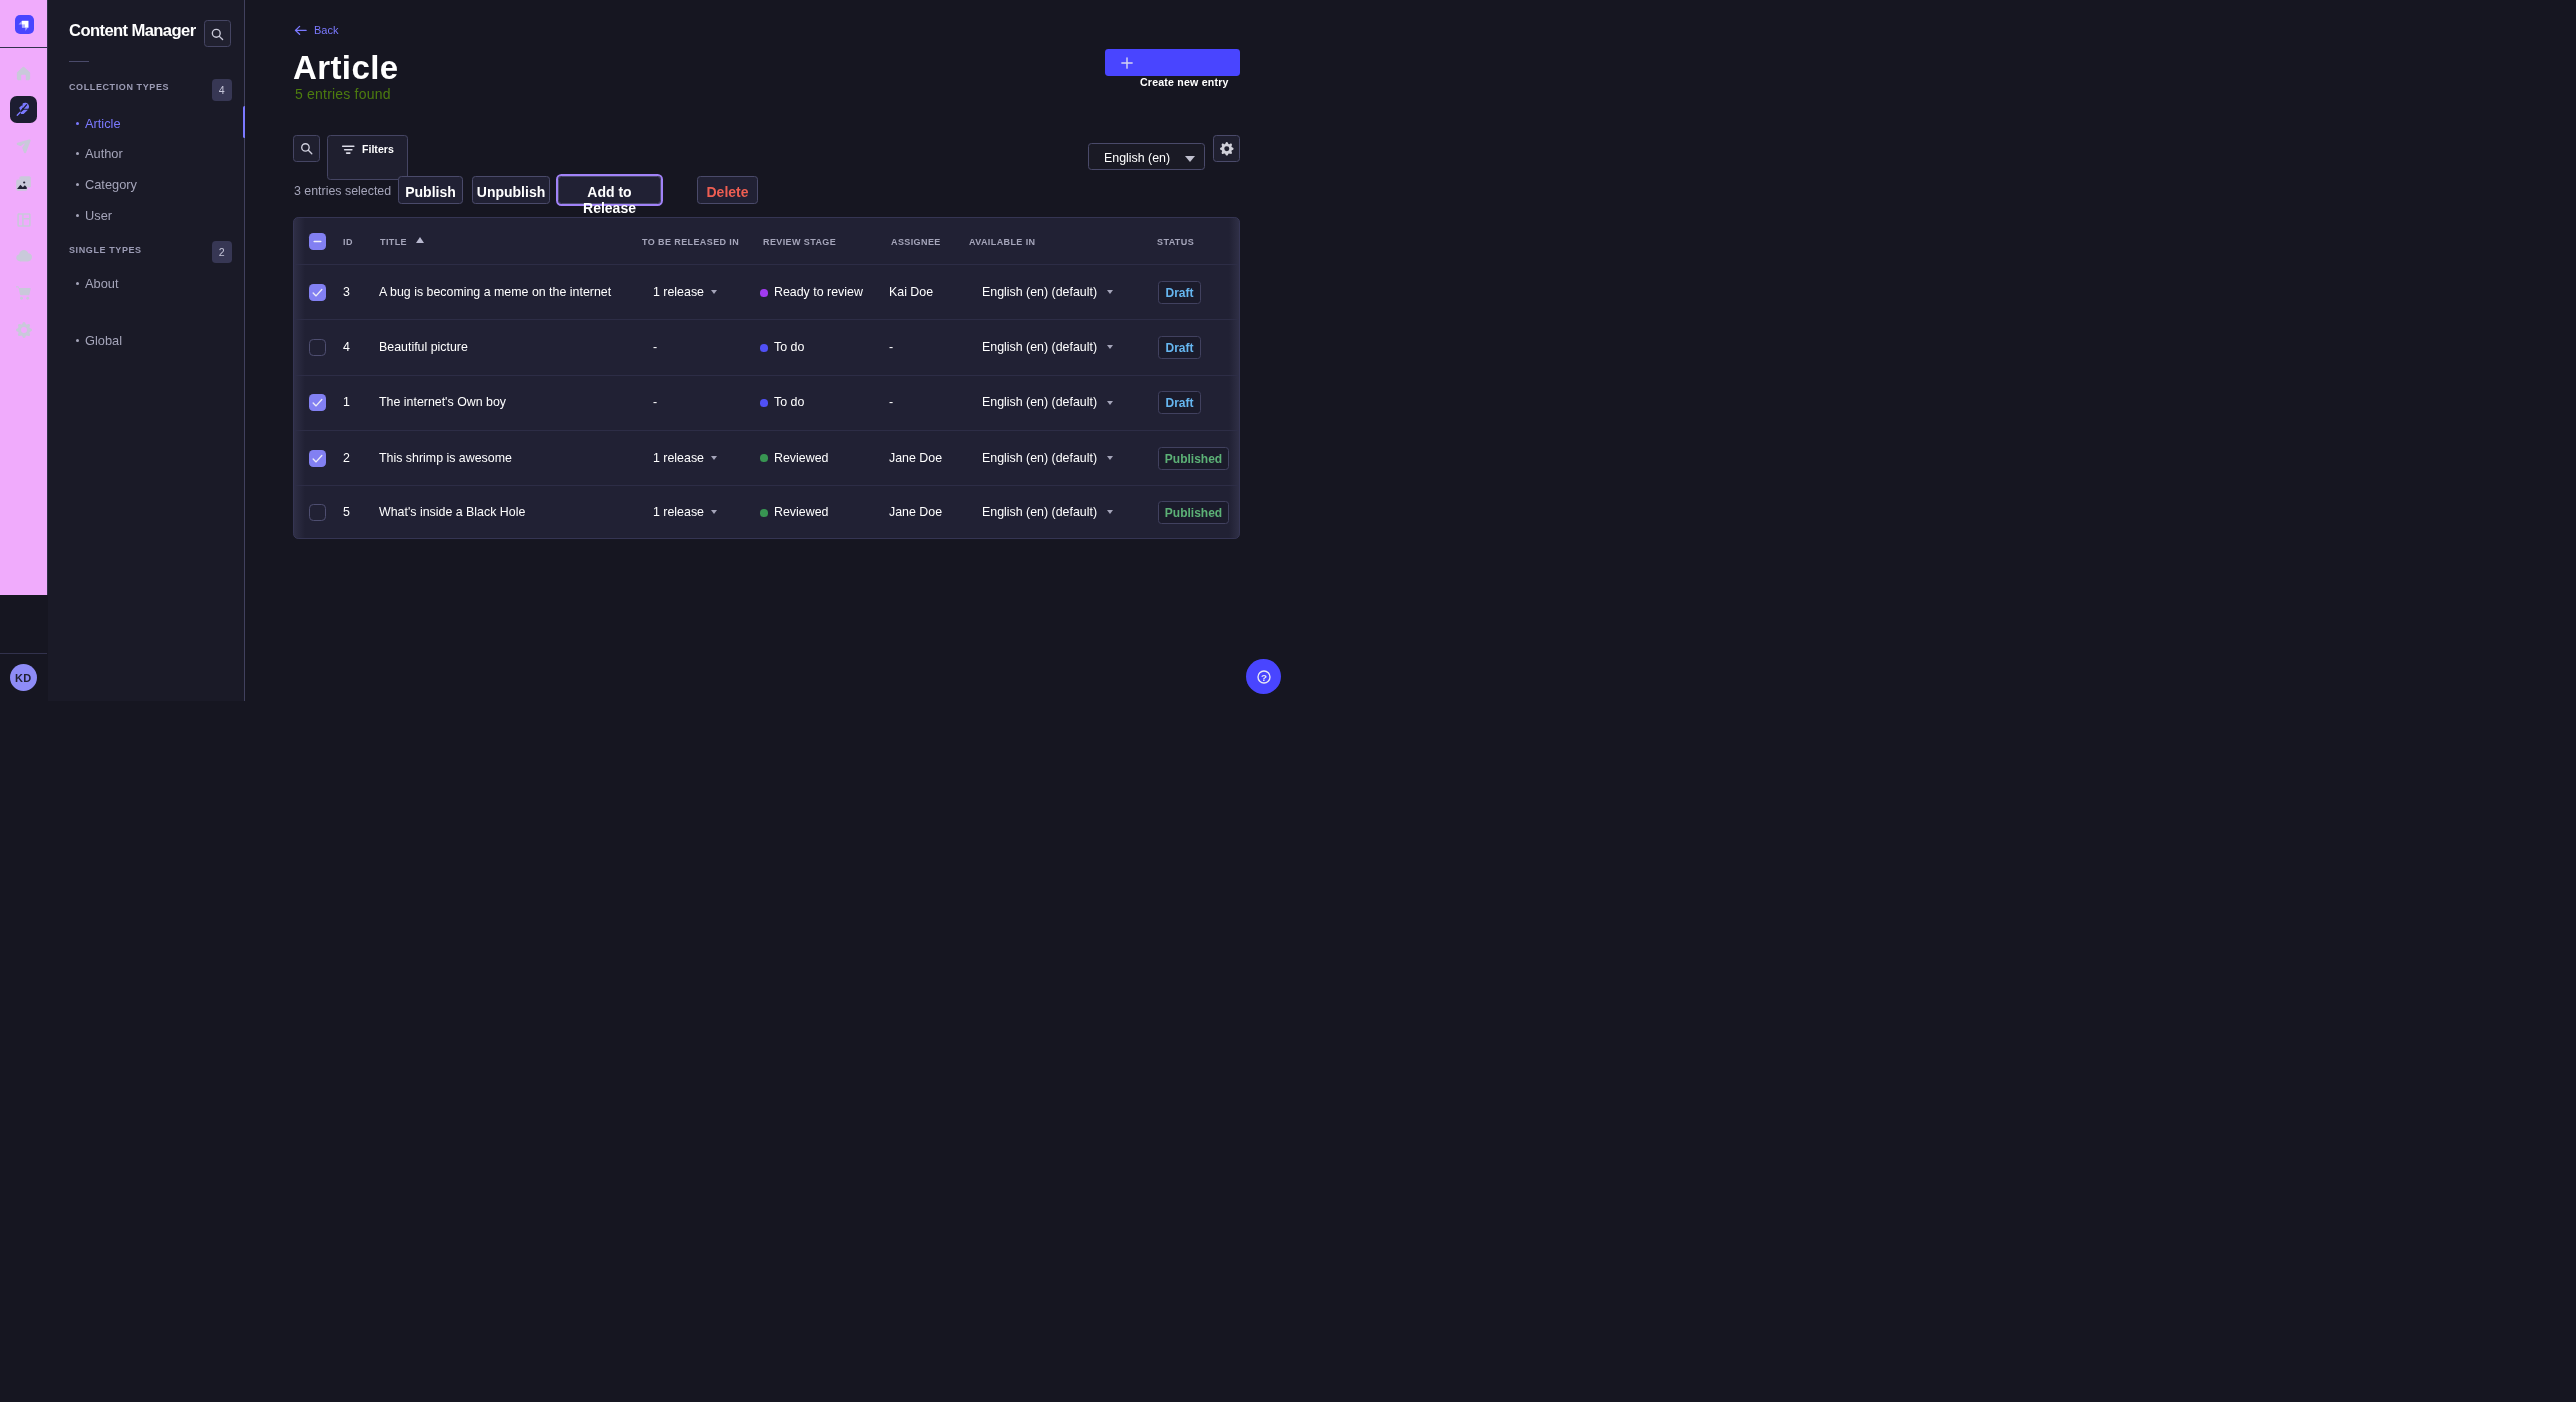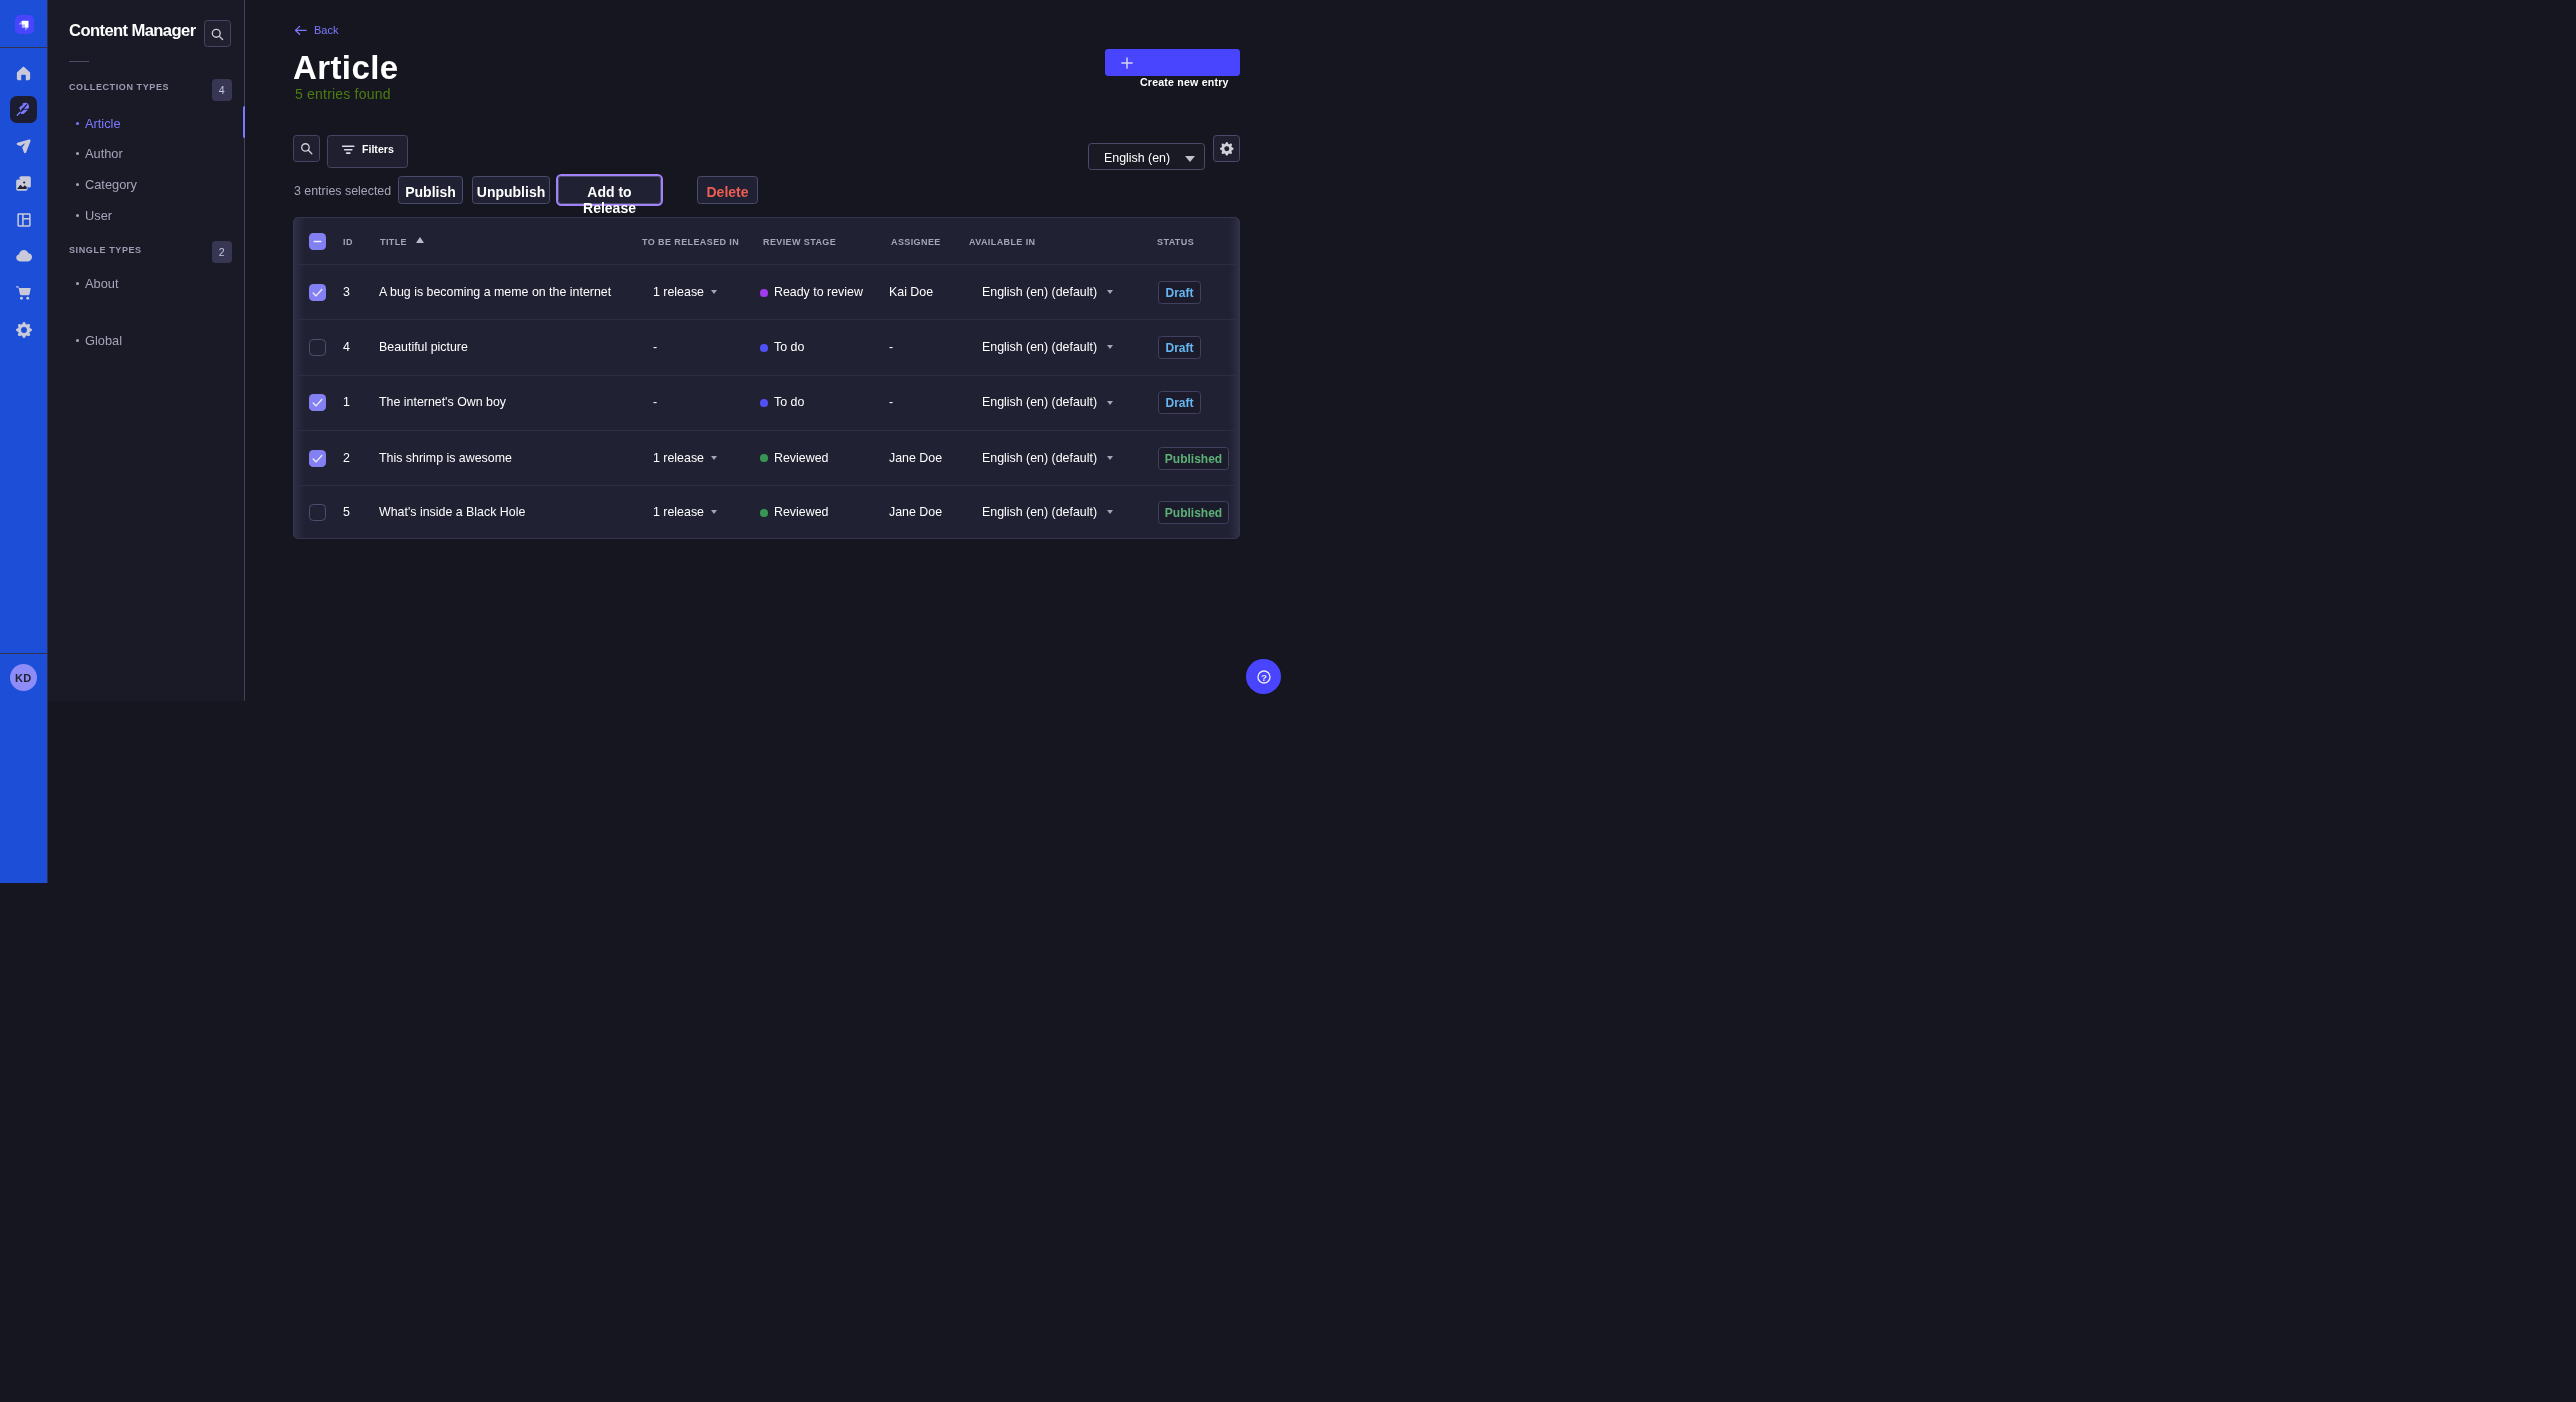--- a/index.html
+++ b/index.html
@@ -1,20 +1,20 @@
 <!DOCTYPE html>
 <html style="font-size:13.6px"><head>
 <meta charset="utf-8">
 <style>
   * { margin:0; padding:0; box-sizing:border-box; }
   html,body { width:1288px; height:701px; background:#161621; overflow:hidden;
     font-family:"Liberation Sans", sans-serif; }
   
-  #nav { position:absolute; left:0; top:0; width:48px; height:883px;
-    background:#1d4ed8; border-right:0.9px solid #2e2e46; }
+  #nav { position:absolute; left:0; top:0; width:48px; height:595px;
+    background:#f0abfc; border-right:0.9px solid #2e2e46; }
   #nav .logo { position:absolute; left:14.5px; top:14.5px; width:19px; height:19px;
     border-radius:5.1px; background:#4945ff; }
   #nav .hr1 { position:absolute; left:0; top:47px; width:47px; height:0.9px; background:#32324d; }
   #nav .hr2 { position:absolute; left:0; top:653px; width:47px; height:0.9px; background:#32324d; }
   .navic { position:absolute; left:0; width:47px; text-align:center; color:#a5a5ba; }
   #pentile { position:absolute; left:9.8px; top:96px; width:27px; height:27px;
     border-radius:6.8px; background:#1d1d31; }
   #avatar { position:absolute; left:9.8px; top:664px; width:27px; height:27px;
     border-radius:50%; background:#8e8cf7; color:#212134; font-size:11px; font-weight:bold;
     display:flex; align-items:center; justify-content:center; letter-spacing:0.3px;}
@@ -45,21 +45,21 @@
   #back span { position:absolute; left:20px; top:1.3px; }
   h1 { position:absolute; left:48px; top:51px; font-size:33px; line-height:33px;
     font-weight:bold; color:#fff; letter-spacing:0.4px; }
   #subtitle { position:absolute; left:50px; top:87px; font-size:14px; line-height:14.5px; color:#4d7c0f; letter-spacing:0.2px; }
   #createbtn { position:absolute; left:860px; top:49px; width:135px; height:27px;
     border-radius:3.4px; background:#4945ff; color:#fff; }
   #createbtn .txt { position:absolute; left:35px; top:8px; font-size:10.6px; font-weight:bold; letter-spacing:0.2px;margin-top:19px; }
   
   .tbbtn { position:absolute; border:0.9px solid #454563; border-radius:3.4px; background:#1f1f2f; }
   #tbsearch { left:48px; top:135px; width:27px; height:27px; }
-  #tbfilters { left:82px; top:135px; width:81px; height:33px; }
+  #tbfilters { left:82px; top:135px; width:81px; height:45px; }
   #tbfilters .txt { position:absolute; left:34px; top:7.3px; font-size:10.6px; font-weight:bold; color:#fff; }
   #tbsel { left:843px; top:143px; width:117px; height:27px; border-color:#4a4a6a;
     background:rgba(255,255,255,0.02);}
   #tbsel .txt { position:absolute; left:15px; top:6.8px; font-size:12.4px; color:#fff; }
   #tbcog { left:968px; top:135px; width:27px; height:27px; border-color:#4a4a6a; }
   
   #selcount { position:absolute; left:49px; top:184px; font-size:12.4px; color:#a5a5ba; }
   .selbtn { position:absolute; top:176px; height:28px; border:0.9px solid #4a4a6a; border-radius:3.4px;
     background:#212134; color:#fff; font-size:14px; font-weight:bold; text-align:center; }
   .selbtn .t { position:relative; top:7.2px; }

